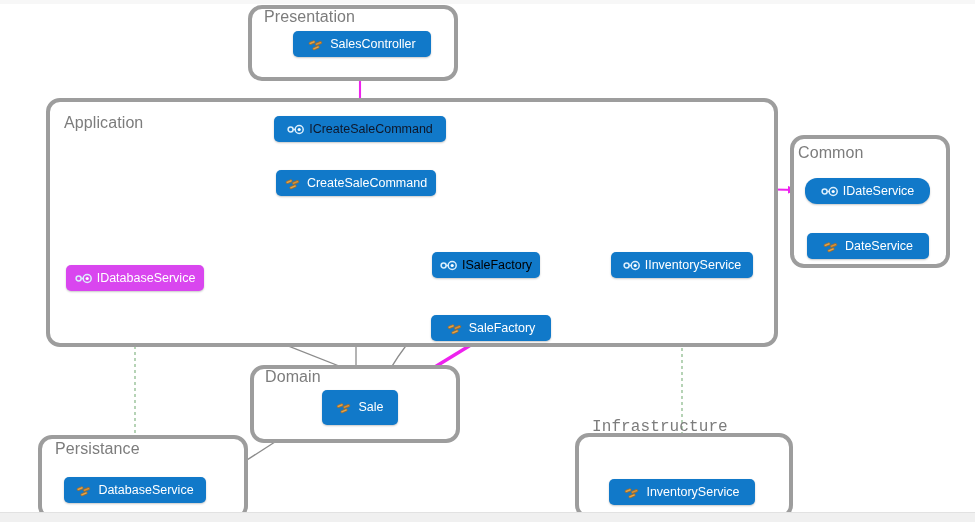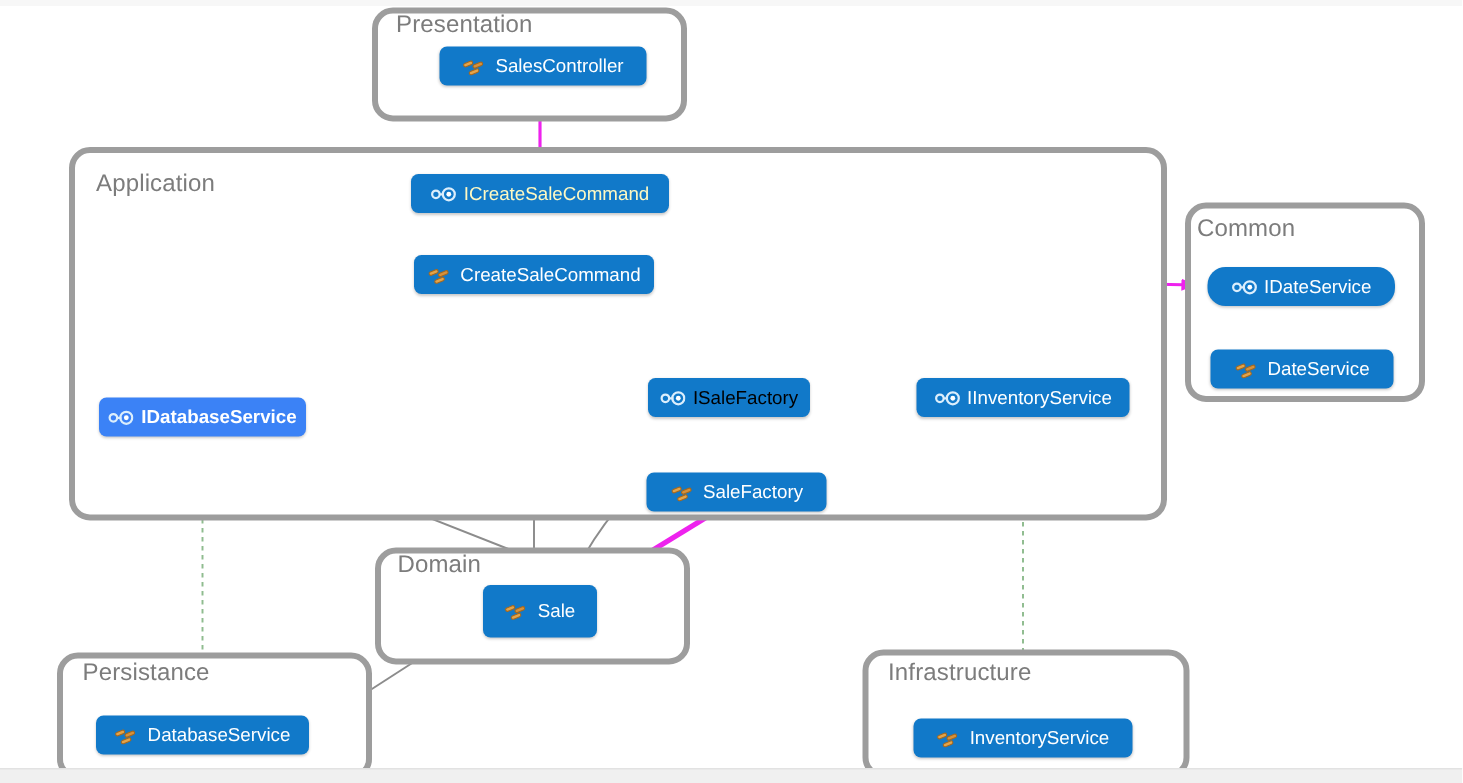--- a/index.html
+++ b/index.html
@@ -131,35 +131,35 @@
   <div class="pkg" id="pkg-common" style="left: 790px; top: 135px; width: 160px; height: 133px; border-color: rgb(157, 157, 157);"></div>
   <div class="pkg-label" id="lbl-common" style="left: 798px; top: 144px; color: rgb(124, 124, 124);">Common</div>
 
   <div class="pkg" id="pkg-domain" style="left: 250px; top: 365px; width: 210px; height: 78px; border-color: rgb(157, 157, 157);"></div>
   <div class="pkg-label" id="lbl-domain" style="left: 265px; top: 368px; color: rgb(124, 124, 124);">Domain</div>
 
   <div class="pkg" id="pkg-persistance" style="left: 38px; top: 435px; width: 210px; height: 85px; border-color: rgb(157, 157, 157);"></div>
   <div class="pkg-label" id="lbl-persistance" style="left: 55px; top: 440px; color: rgb(124, 124, 124);">Persistance</div>
 
   <div class="pkg" id="pkg-infrastructure" style="left: 575px; top: 433px; width: 218px; height: 86px; border-color: rgb(157, 157, 157);"></div>
-  <div class="pkg-label" id="lbl-infrastructure" style="left: 592px; top: 440px; color: rgb(124, 124, 124);">Infrastructure</div>
+  <div class="pkg-label" id="lbl-infrastructure" style="left: 592px; top: 418px; color: rgb(124, 124, 124); font-family: Liberation Mono, monospace;">Infrastructure</div>
 
   <div class="node" id="n-salescontroller" style="left: 293px; top: 31px; width: 138px; height: 26px; background: rgb(17, 121, 201); color: rgb(255, 255, 255);">
     <span class="icoWrap">
         <svg class="ico" viewBox="0 0 17 15" xmlns="http://www.w3.org/2000/svg">
           <g transform="rotate(-22 8.5 7.5)">
             <path d="M3.1,3.0 h4.0 a1.15,1.15 0 0 1 0,2.3 h-4.0 a1.15,1.15 0 0 1 0,-2.3 z" fill="#e3a44a" stroke="#a4681f" stroke-width="0.7" stroke-linejoin="round"></path>
             <path d="M8.6,6.1 h4.4 a1.15,1.15 0 0 1 0,2.3 h-4.4 a1.15,1.15 0 0 1 0,-2.3 z" fill="#d6913a" stroke="#a4681f" stroke-width="0.7" stroke-linejoin="round"></path>
             <path d="M4.6,9.3 h4.4 a1.15,1.15 0 0 1 0,2.3 h-4.4 a1.15,1.15 0 0 1 0,-2.3 z" fill="#e3a44a" stroke="#a4681f" stroke-width="0.7" stroke-linejoin="round"></path>
           </g>
         </svg>
       </span>
     <span class="nm">SalesController</span>
   </div>
-  <div class="node" id="n-icreatesalecommand" style="left: 274px; top: 116px; width: 172px; height: 26px; background: rgb(17, 121, 201); color: #fef9c3;">
+  <div class="node" id="n-icreatesalecommand" style="left: 274px; top: 116px; width: 172px; height: 26px; background: rgb(17, 121, 201); color: #0f172a;">
     <span class="icoWrap">
         <svg class="ico" viewBox="0 0 17 15" xmlns="http://www.w3.org/2000/svg">
           <circle cx="3.6" cy="7.5" r="2.5" fill="none" stroke="#dbeefc" stroke-width="1.5"></circle>
           <line x1="6.1" y1="7.5" x2="9" y2="7.5" stroke="#dbeefc" stroke-width="1.5"></line>
           <circle cx="12.2" cy="7.5" r="4" fill="none" stroke="#dbeefc" stroke-width="1.5"></circle>
           <circle cx="12.2" cy="7.5" r="1.6" fill="#ffffff"></circle>
         </svg>
       </span>
     <span class="nm">ICreateSaleCommand</span>
   </div>
@@ -168,21 +168,21 @@
         <svg class="ico" viewBox="0 0 17 15" xmlns="http://www.w3.org/2000/svg">
           <g transform="rotate(-22 8.5 7.5)">
             <path d="M3.1,3.0 h4.0 a1.15,1.15 0 0 1 0,2.3 h-4.0 a1.15,1.15 0 0 1 0,-2.3 z" fill="#e3a44a" stroke="#a4681f" stroke-width="0.7" stroke-linejoin="round"></path>
             <path d="M8.6,6.1 h4.4 a1.15,1.15 0 0 1 0,2.3 h-4.4 a1.15,1.15 0 0 1 0,-2.3 z" fill="#d6913a" stroke="#a4681f" stroke-width="0.7" stroke-linejoin="round"></path>
             <path d="M4.6,9.3 h4.4 a1.15,1.15 0 0 1 0,2.3 h-4.4 a1.15,1.15 0 0 1 0,-2.3 z" fill="#e3a44a" stroke="#a4681f" stroke-width="0.7" stroke-linejoin="round"></path>
           </g>
         </svg>
       </span>
     <span class="nm">CreateSaleCommand</span>
   </div>
-  <div class="node" id="n-idatabaseservice" style="left: 66px; top: 265px; width: 138px; height: 26px; background: #3b82f6; color: rgb(255, 255, 255); font-weight: bold;">
+  <div class="node" id="n-idatabaseservice" style="left: 66px; top: 265px; width: 138px; height: 26px; background: #d946ef; color: rgb(255, 255, 255);">
     <span class="icoWrap">
         <svg class="ico" viewBox="0 0 17 15" xmlns="http://www.w3.org/2000/svg">
           <circle cx="3.6" cy="7.5" r="2.5" fill="none" stroke="#dbeefc" stroke-width="1.5"></circle>
           <line x1="6.1" y1="7.5" x2="9" y2="7.5" stroke="#dbeefc" stroke-width="1.5"></line>
           <circle cx="12.2" cy="7.5" r="4" fill="none" stroke="#dbeefc" stroke-width="1.5"></circle>
           <circle cx="12.2" cy="7.5" r="1.6" fill="#ffffff"></circle>
         </svg>
       </span>
     <span class="nm">IDatabaseService</span>
   </div>

